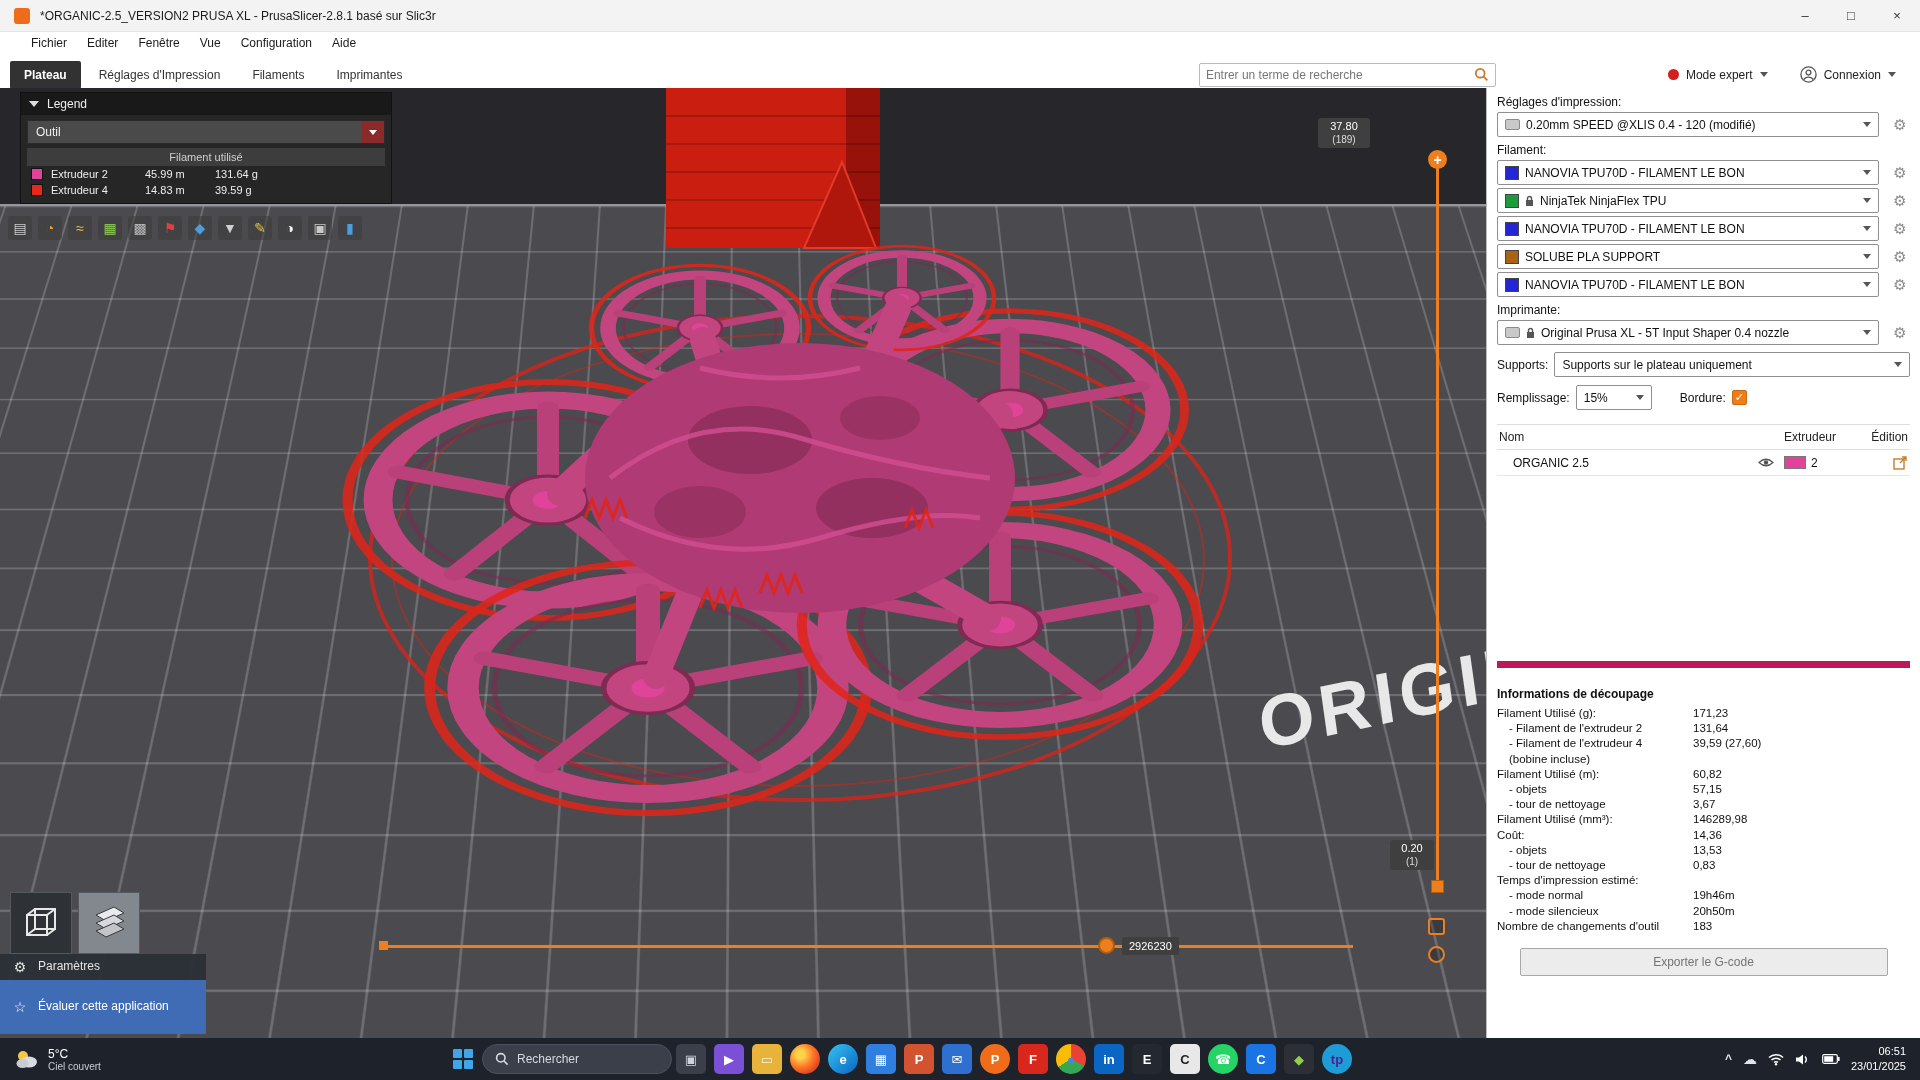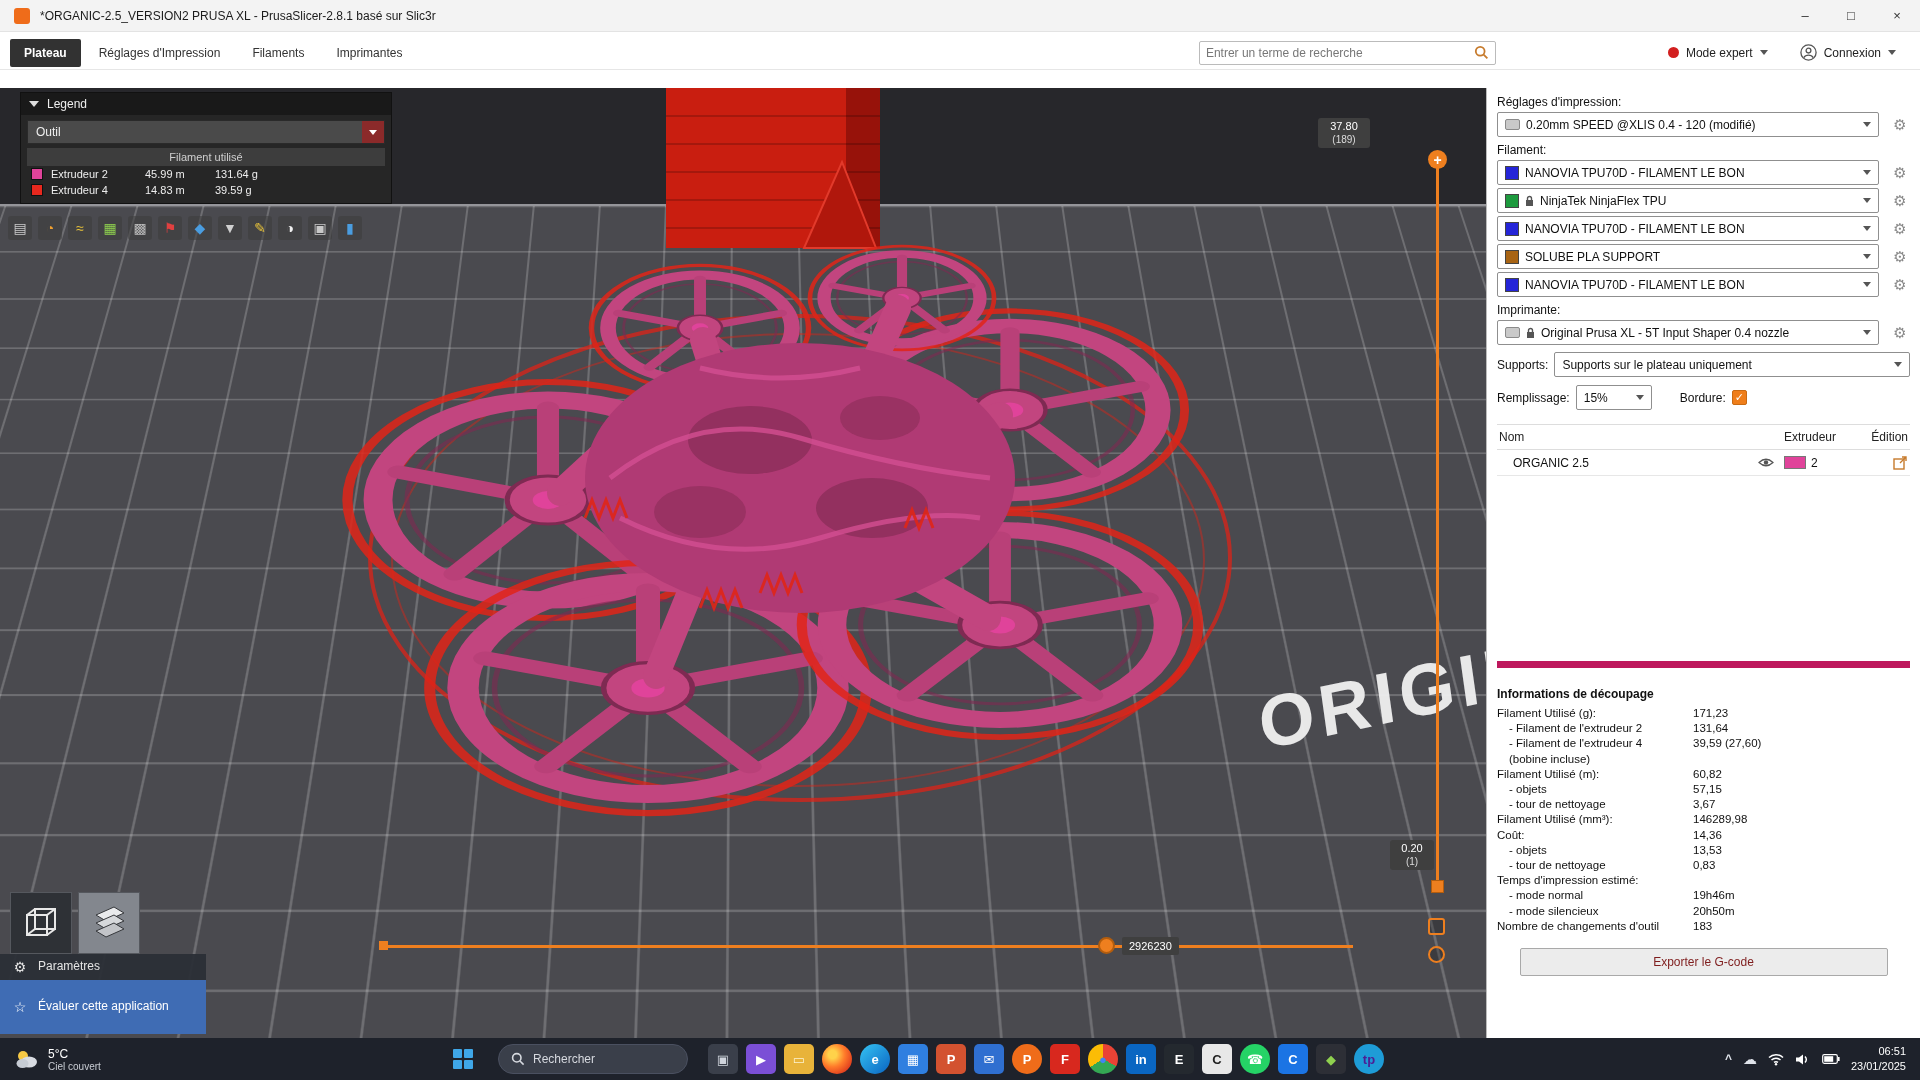--- a/index.html
+++ b/index.html
@@ -14,21 +14,21 @@
   .title-text { font-size:12px; color:#1b1b1b; }
   .win-controls { margin-left:auto; display:flex; height:100%; }
   .win-btn { width:46px; height:100%; display:flex; align-items:center; justify-content:center;
     font-size:13px; color:#333; }
 
   
   .menubar { position:absolute; top:32px; left:0; right:0; height:22px; background:#fff;
     display:flex; align-items:center; gap:20px; padding-left:31px; font-size:12px; color:#1b1b1b; }
 
   
-  .tabbar { position:absolute; top:36px; left:0; right:0; height:34px; background:#fff;
+  .tabbar { position:absolute; top:58px; left:0; right:0; height:34px; background:#fff;
     display:flex; align-items:center; border-bottom:1px solid #e6e6e6; }
   .tabs { display:flex; align-items:center; gap:4px; padding-left:10px; }
   .tab { font-size:12px; color:#333; padding:7px 14px; border-radius:2px; }
   .tab.active { background:#323232; color:#fff; font-weight:bold; }
   .search-box { margin-left:auto; width:297px; height:24px; border:1px solid #bbb; border-radius:2px;
     display:flex; align-items:center; background:#fff; padding:0 6px;gap:48px; }
   .search-input { border:none; outline:none; flex:1; font-size:12px; font-family:inherit; color:#333; }
   .search-input::placeholder { color:#777; }
   .mode { margin-left:172px; display:flex; align-items:center; gap:7px; font-size:12px; color:#222; }
   .mode-dot { width:11px; height:11px; border-radius:50%; }
@@ -142,30 +142,30 @@
   .tr.header { color:#222; border-bottom:1px solid #ddd; }
   .tr.data .c-name { padding-left:14px; }
   .ext-swatch { width:22px; height:13px; border:1px solid #777; }
   .grow { flex:1 1 auto; min-height:40px; }
   .slice-info { border-top:7px solid #be185d; padding-top:19px; }
   .slice-title { font-weight:bold; margin-bottom:5px; }
   .info-row { display:flex; font-size:11.5px; line-height:15.2px; }
   .info-row .lbl { width:196px; } .info-row.sub .lbl { padding-left:12px; width:196px; }
   .info-row .val { flex:1; }
   .export-btn { margin:14px auto 62px; width:368px; height:28px; background:#ececec;
-    border:1px solid #a9a9a9; border-radius:2px; font-size:12px; font-family:inherit; color:#7f1d1d; }
+    border:1px solid #a9a9a9; border-radius:2px; font-size:12px; font-family:inherit; color:#737373; }
 
   
   .taskbar { position:absolute; top:1038px; left:0; right:0; height:42px; background:#1e222b;
     color:#fff; }
   .weather { position:absolute; left:0; top:0; height:100%; display:flex; align-items:center;
     gap:8px; padding:0 14px; }
   .weather .temp { font-size:12px; } .weather .desc { font-size:10px; color:#c9cdd4; }
   .tb-center { position:absolute; left:448px; top:0; height:100%; display:flex;
-    align-items:center; gap:20px; }
+    align-items:center; gap:4px; }
   .start { width:30px; height:30px; border-radius:4px; display:flex; align-items:center;
     justify-content:center; }
   .start-grid { display:grid; grid-template-columns:9px 9px; grid-template-rows:9px 9px; gap:2px; }
   .start-grid span { background:#3fa7e8; border-radius:1px; }
   .tb-search { width:190px; height:30px; border-radius:15px; background:#3a3f4a;
     border:1px solid #4a5060; display:flex; align-items:center; gap:8px; padding:0 12px;
     font-size:12px; color:#d6d9df; }
   .apps { display:flex; align-items:center; gap:8px; }
   .app { width:30px; height:30px; border-radius:5px; display:flex; align-items:center;
     justify-content:center; font-size:13px; font-weight:bold; position:relative; }

